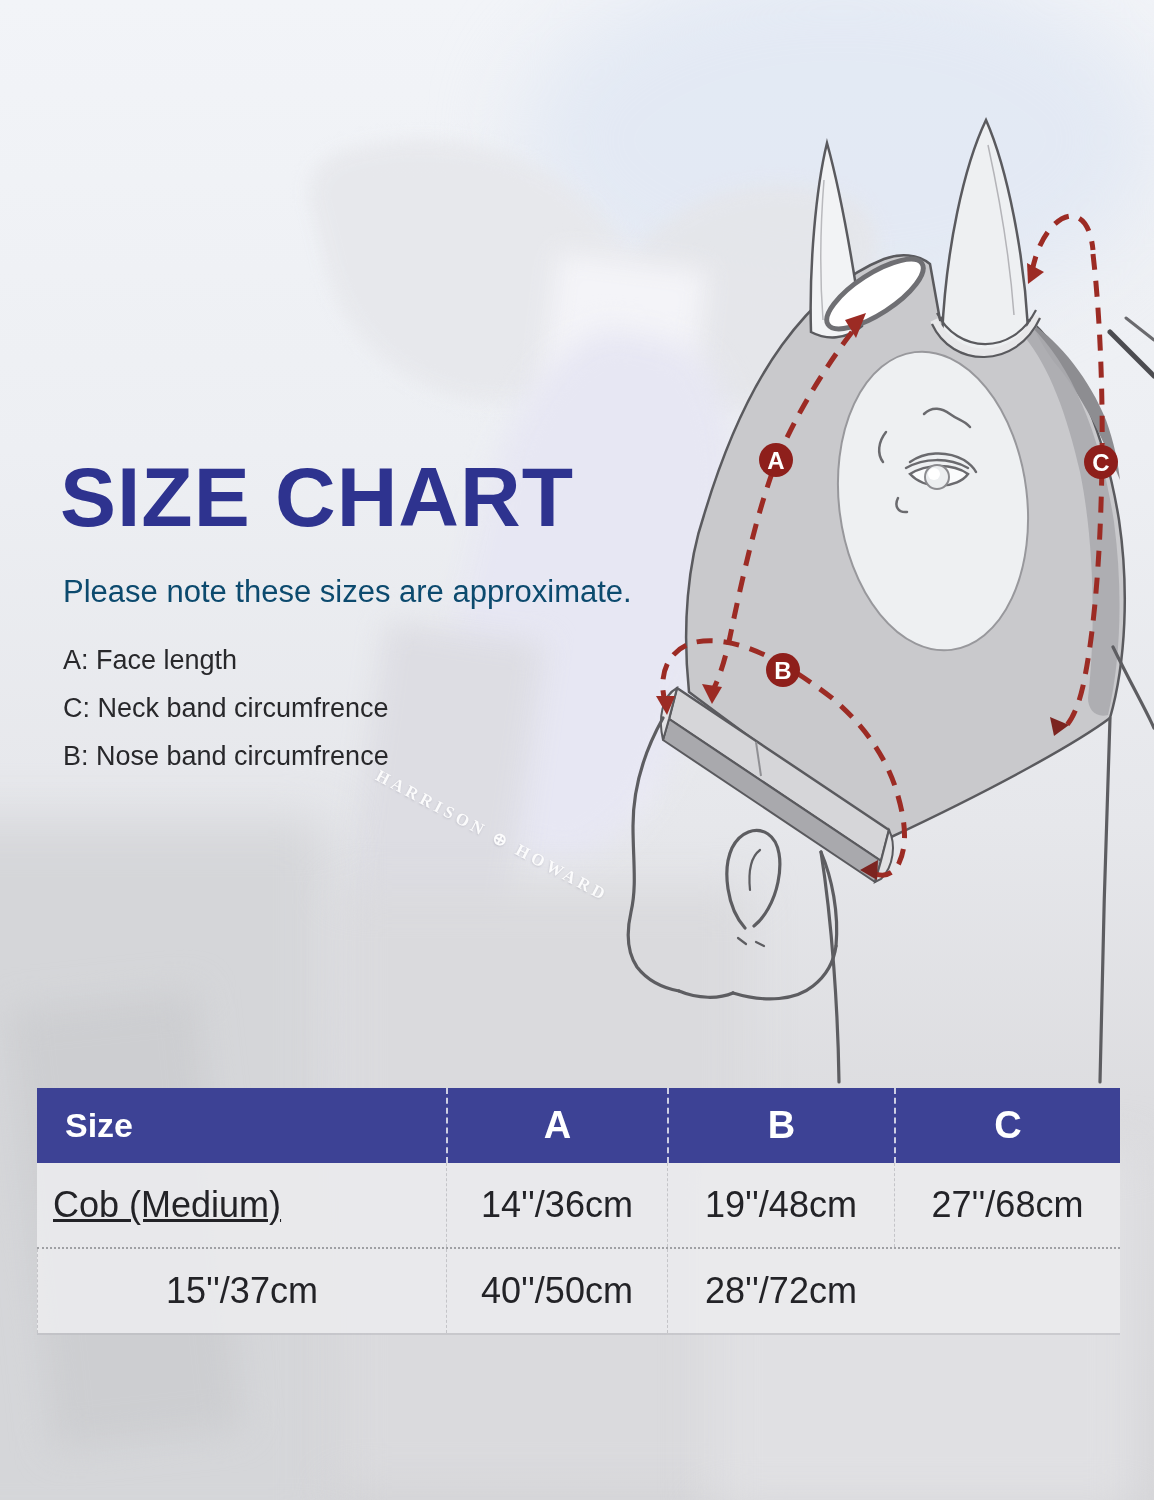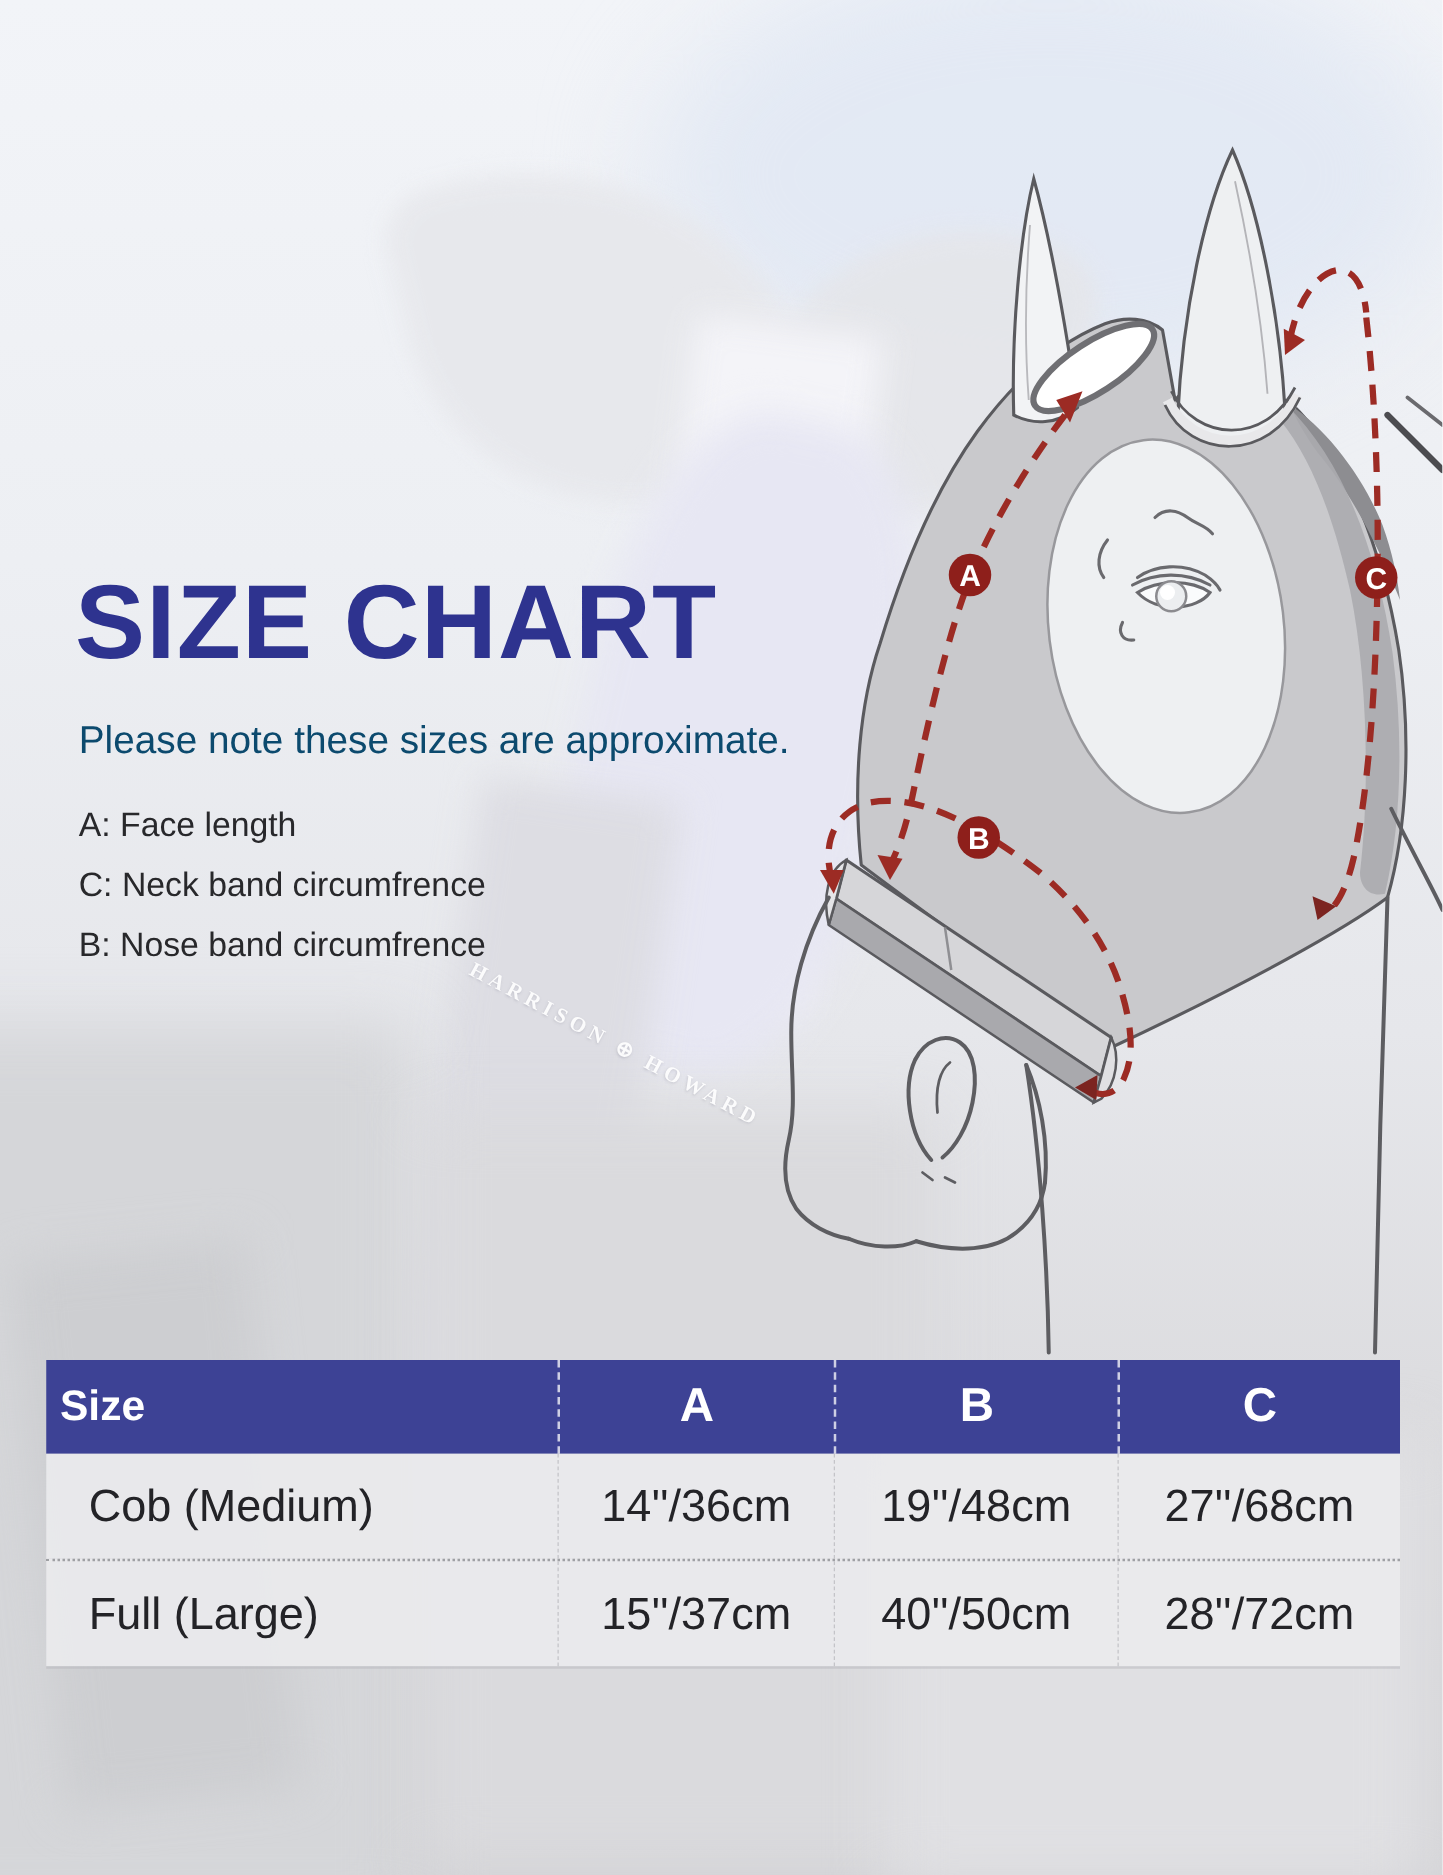--- a/index.html
+++ b/index.html
@@ -30,26 +30,26 @@
   .title{position:absolute;left:60px;top:455px;z-index:3;font-size:84px;line-height:1;font-weight:bold;letter-spacing:1px;color:#2e338f;}
   .subtitle{position:absolute;left:63px;top:574px;z-index:3;font-size:31px;color:#0c4a6e;}
   .legend{position:absolute;left:63px;top:636px;z-index:3;font-size:27px;color:#28282b;line-height:48px;}
   .legend div{white-space:nowrap;}
   
   .diagram{position:absolute;left:580px;top:70px;z-index:2;}
   
   .size-table{position:absolute;left:37px;top:1088px;width:1083px;z-index:5;}
   .t-head{display:grid;grid-template-columns:409px 221px 227px 226px;height:75px;background:#3d4295;}
   .t-head .cell{display:flex;align-items:center;justify-content:center;color:#ffffff;font-weight:bold;font-size:38px;}
-  .t-head .cell.first{justify-content:flex-start;padding-left:11px;font-size:34px;}
+  .t-head .cell.first{justify-content:flex-start;padding-left:28px;font-size:34px;}
   .t-head .cell.sep{border-left:2px dashed rgba(255,255,255,.75);}
   .t-row{display:grid;grid-template-columns:409px 221px 227px 226px;height:84px;background:rgba(234,234,237,.92);}
   .t-row.second{border-top:2px dotted #9fa0a4;}
   .t-row .cell{display:flex;align-items:center;justify-content:center;font-size:36px;color:#232327;}
-  .t-row .cell.first{justify-content:flex-start;padding-left:34px;}
+  .t-row .cell.first{justify-content:flex-start;padding-left:16px;text-decoration:underline;}
   .t-row .cell.sep{border-left:1px dashed #c4c4c8;}
   .t-bottom{height:0;border-bottom:2px solid rgba(182,182,188,.5);}
 </style>
 </head>
 <body>
 
 <div>
   <div class="bgshape bg-sky"></div>
   <div class="bgshape bg-ear-left"></div>
   <div class="bgshape bg-ear-right"></div>
@@ -171,20 +171,19 @@
     <div class="cell sep">C</div>
   </div>
   <div class="t-body">
     <div class="t-row">
       <div class="cell first">Cob (Medium)</div>
       <div class="cell sep">14''/36cm</div>
       <div class="cell sep">19''/48cm</div>
       <div class="cell sep">27''/68cm</div>
     </div>
     <div class="t-row second">
-      <div class="cell first">Full (Large)</div>
       <div class="cell sep">15''/37cm</div>
       <div class="cell sep">40''/50cm</div>
       <div class="cell sep">28''/72cm</div>
     </div>
     <div class="t-bottom"></div>
   </div>
 </div>
 
 </body></html>

